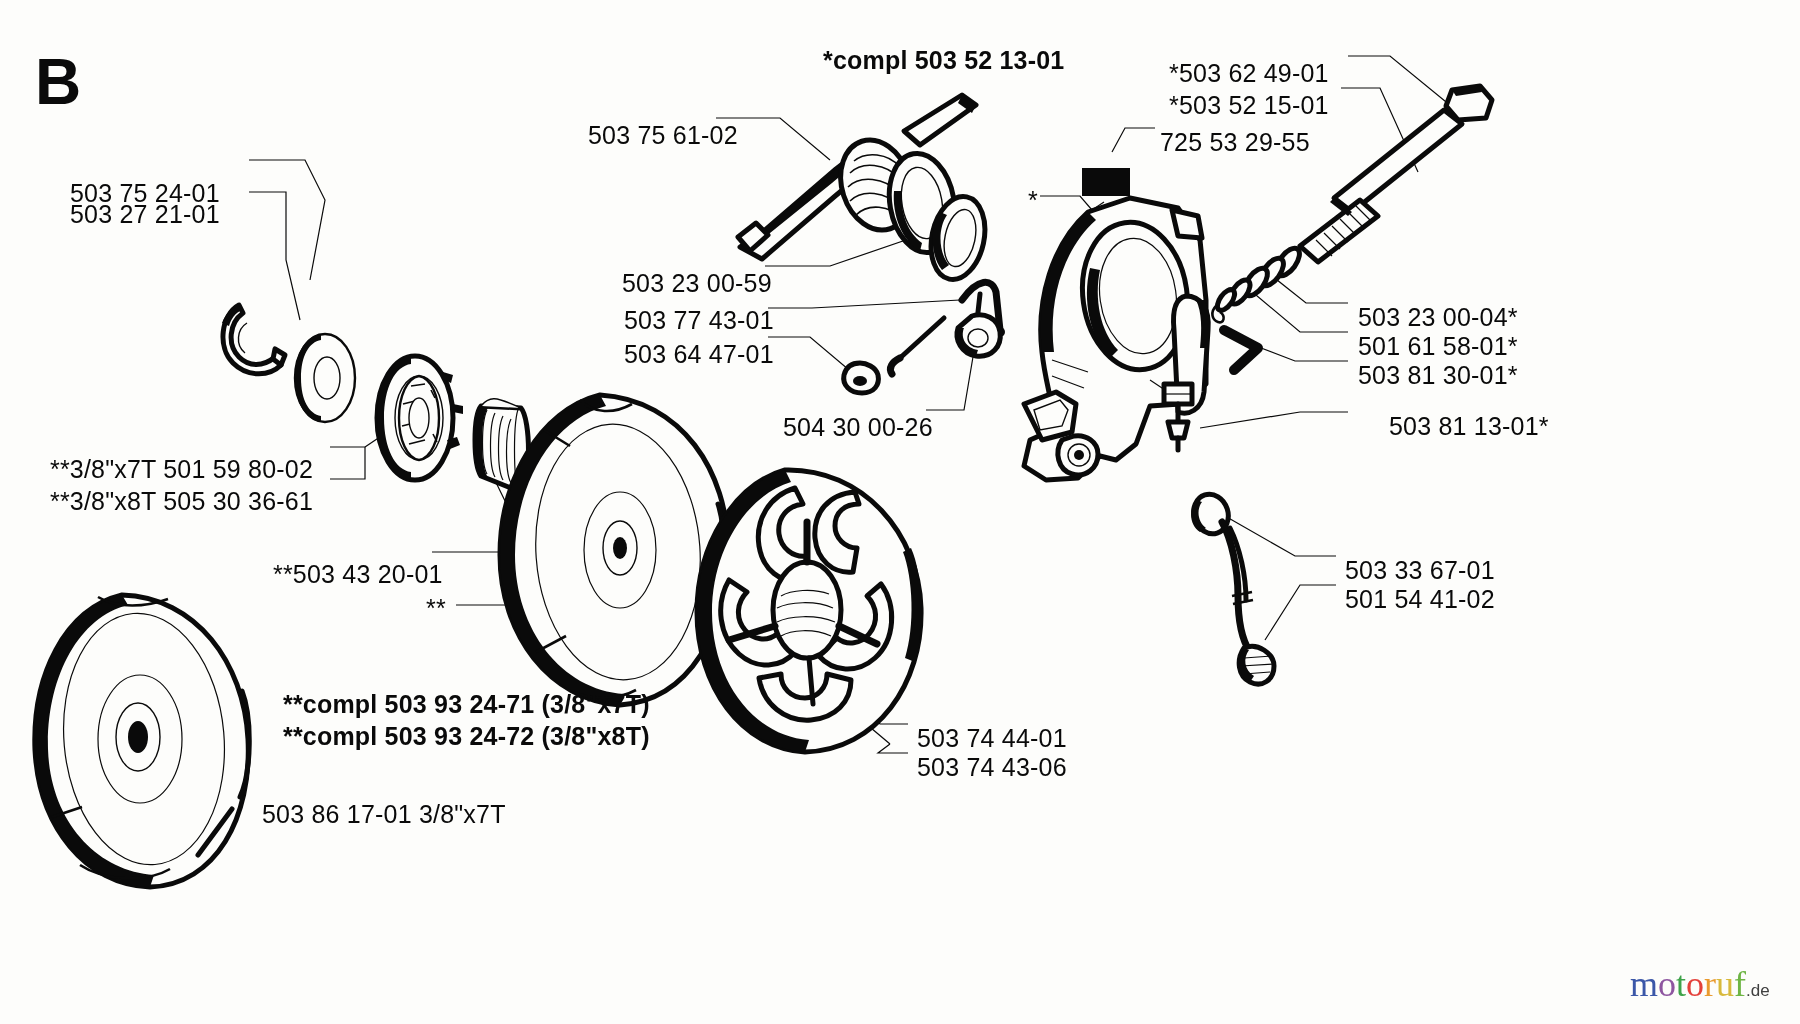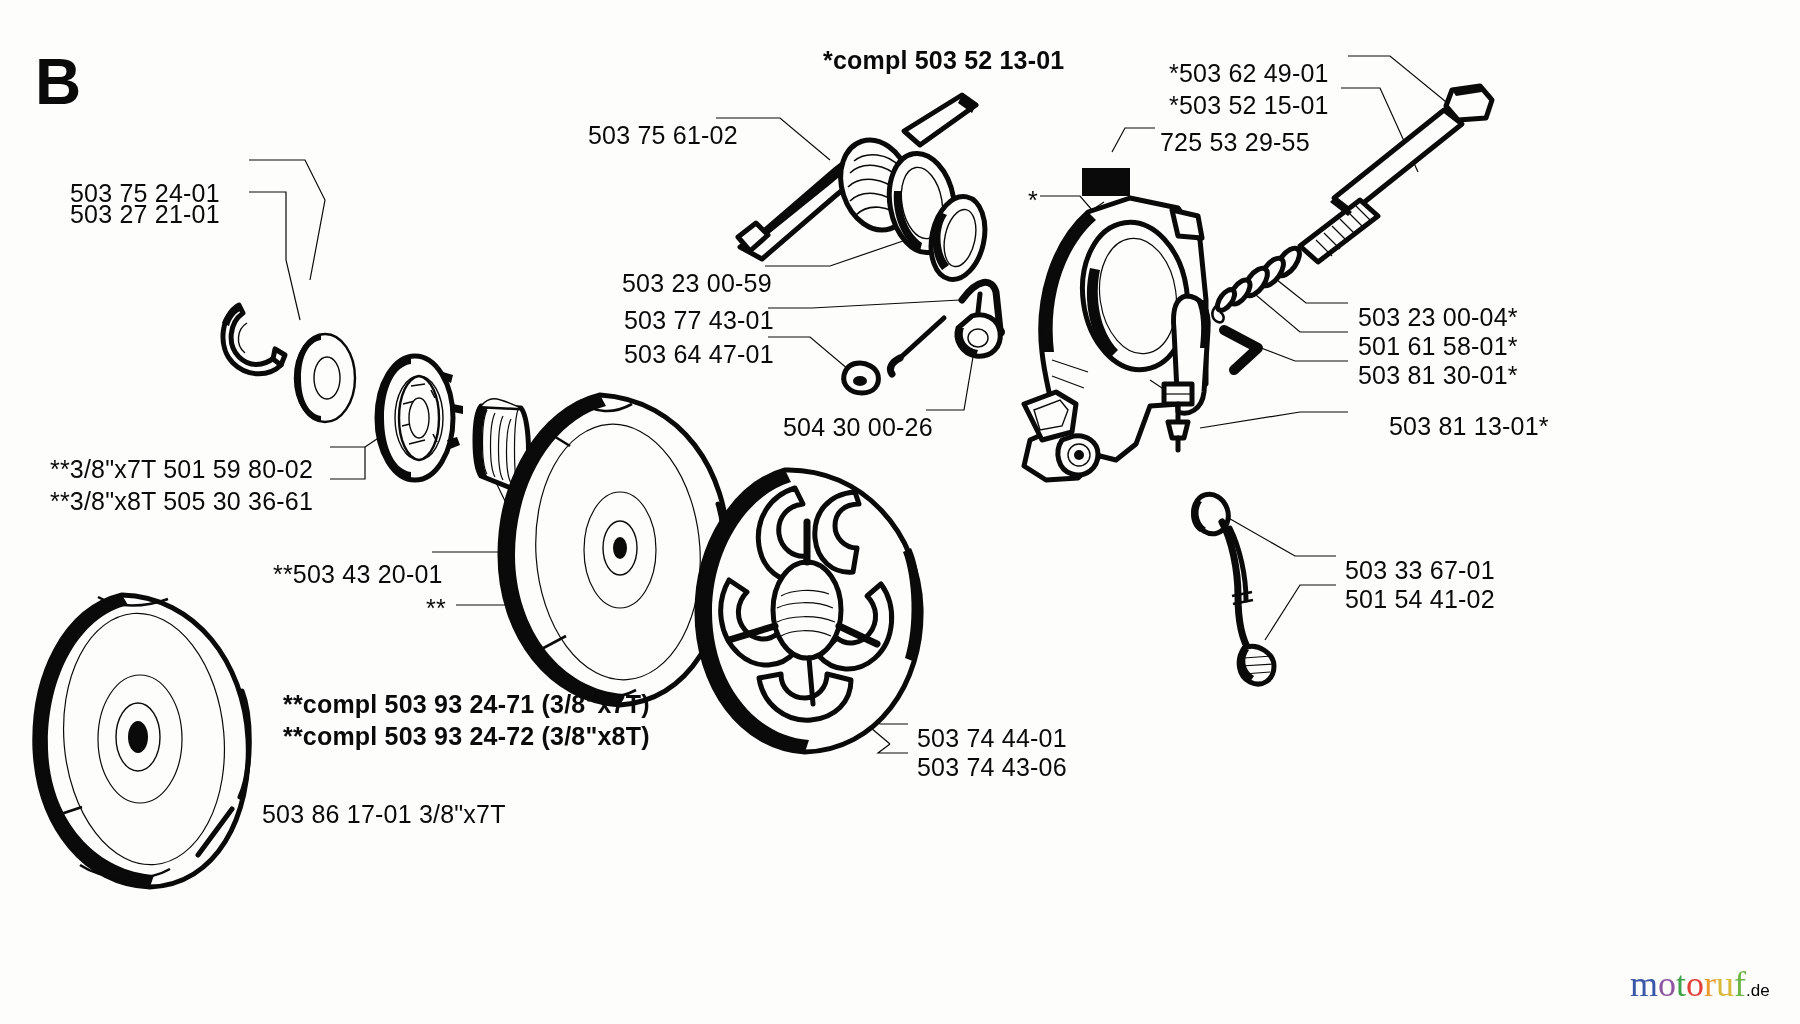--- a/index.html
+++ b/index.html
@@ -413,16 +413,16 @@
     <div class="lbl" style="left:1358px; top:361px;">503 81 30-01*</div>
     <div class="lbl" style="left:1389px; top:412px;">503 81 13-01*</div>
     <div class="lbl" style="left:1345px; top:556px;">503 33 67-01</div>
     <div class="lbl" style="left:1345px; top:585px;">501 54 41-02</div>
 
     <div class="lbl" style="left:917px; top:724px;">503 74 44-01</div>
     <div class="lbl" style="left:917px; top:753px;">503 74 43-06</div>
   </div>
 
   <div id="watermark">
-    <span style="color:#3b57a8">m</span><span style="color:#8e56a0">o</span><span style="color:#3fa34a">t</span><span style="color:#e4403a">o</span><span style="color:#ea9a2e">r</span><span style="color:#d8b93c">u</span><span style="color:#6eb544">f</span><span class="d" style="color:#000000">.de</span>
+    <span style="color:#3b57a8">m</span><span style="color:#8e56a0">o</span><span style="color:#3fa34a">t</span><span style="color:#e4403a">o</span><span style="color:#ea9a2e">r</span><span style="color:#d8b93c">u</span><span style="color:#6eb544">f</span><span class="d" style="color:#404040">.de</span>
   </div>
 
 </div>
 
 </body></html>

